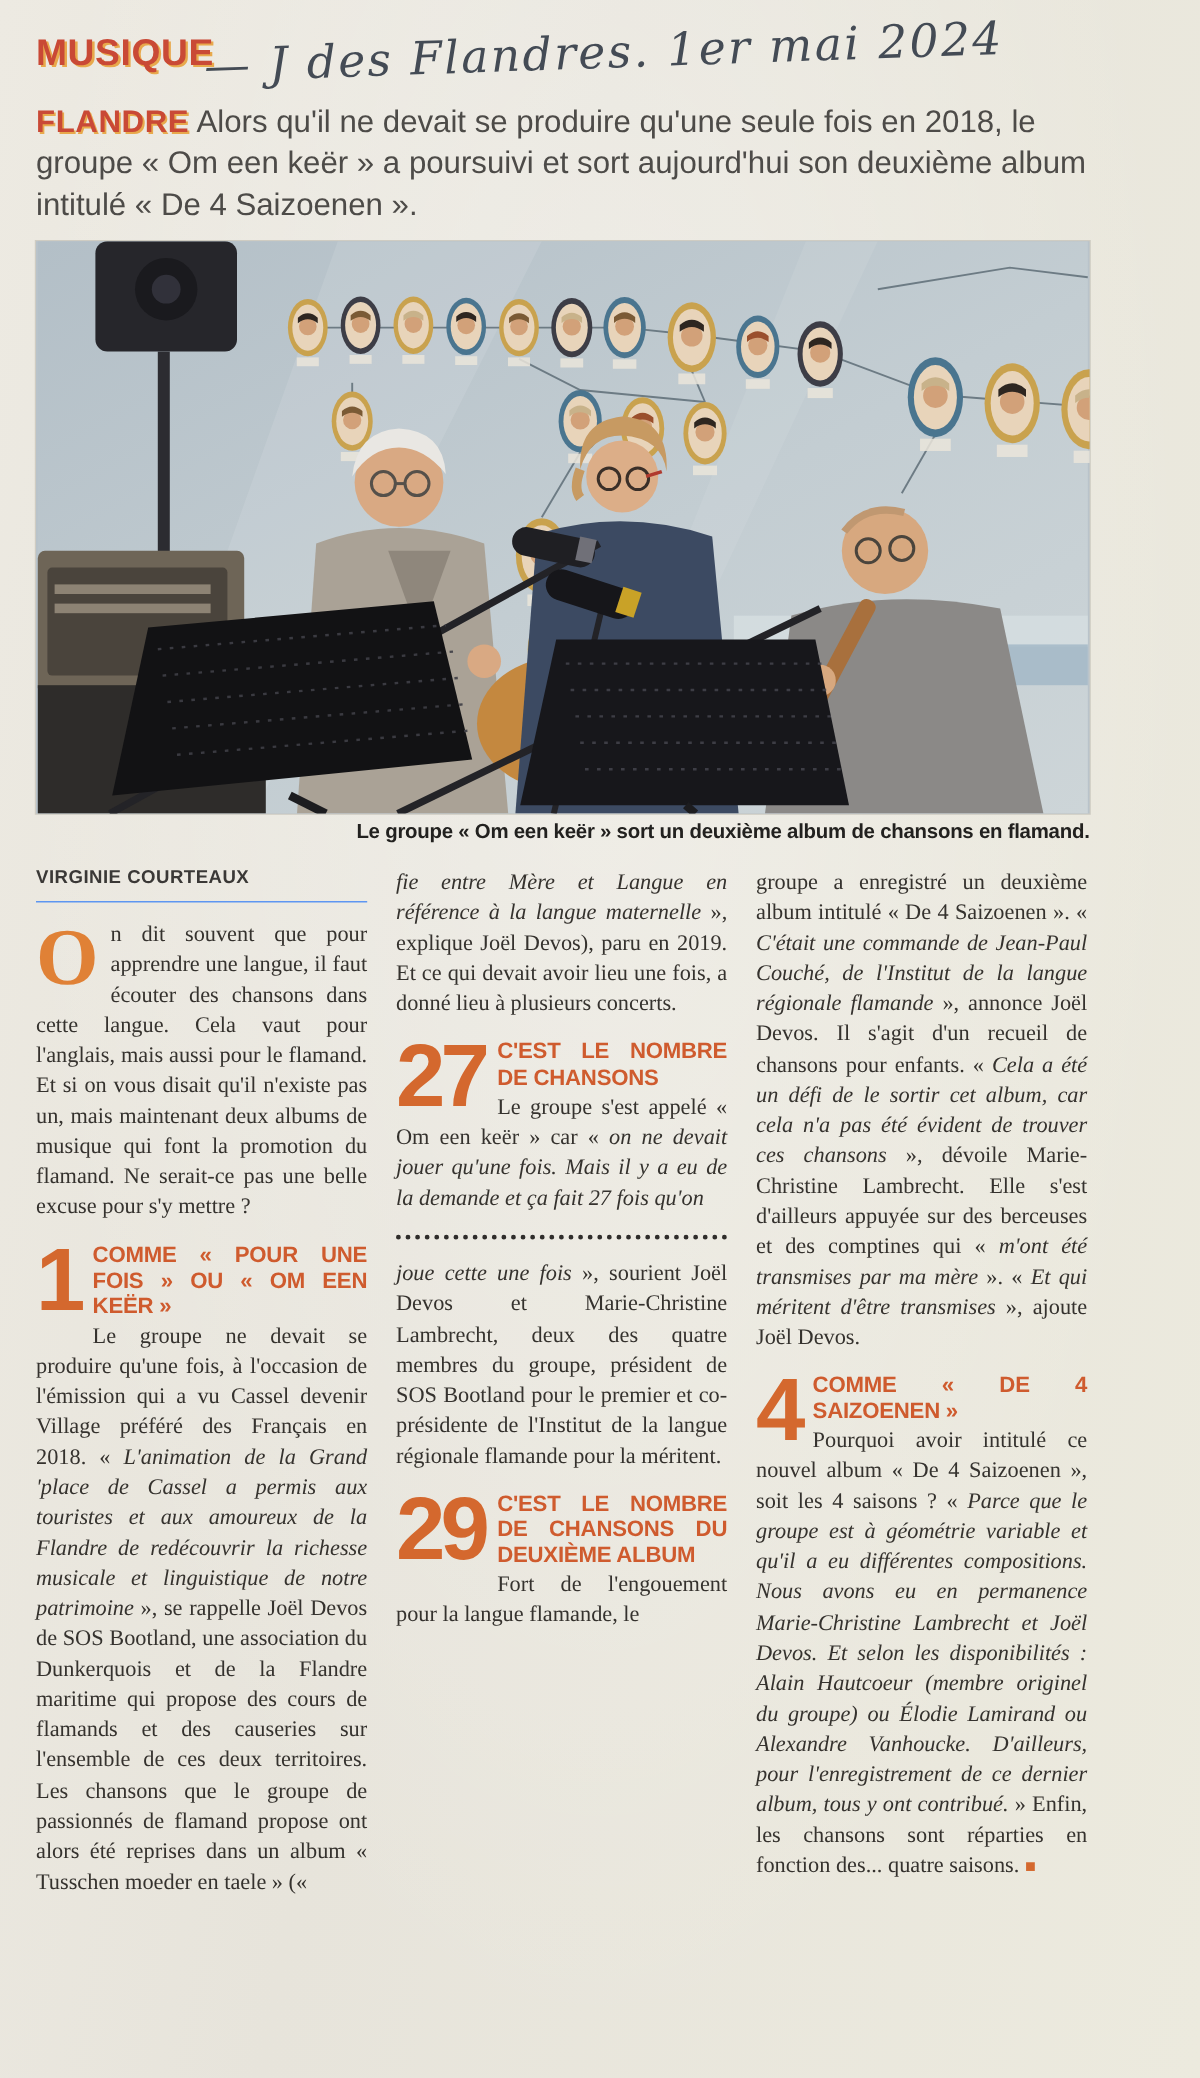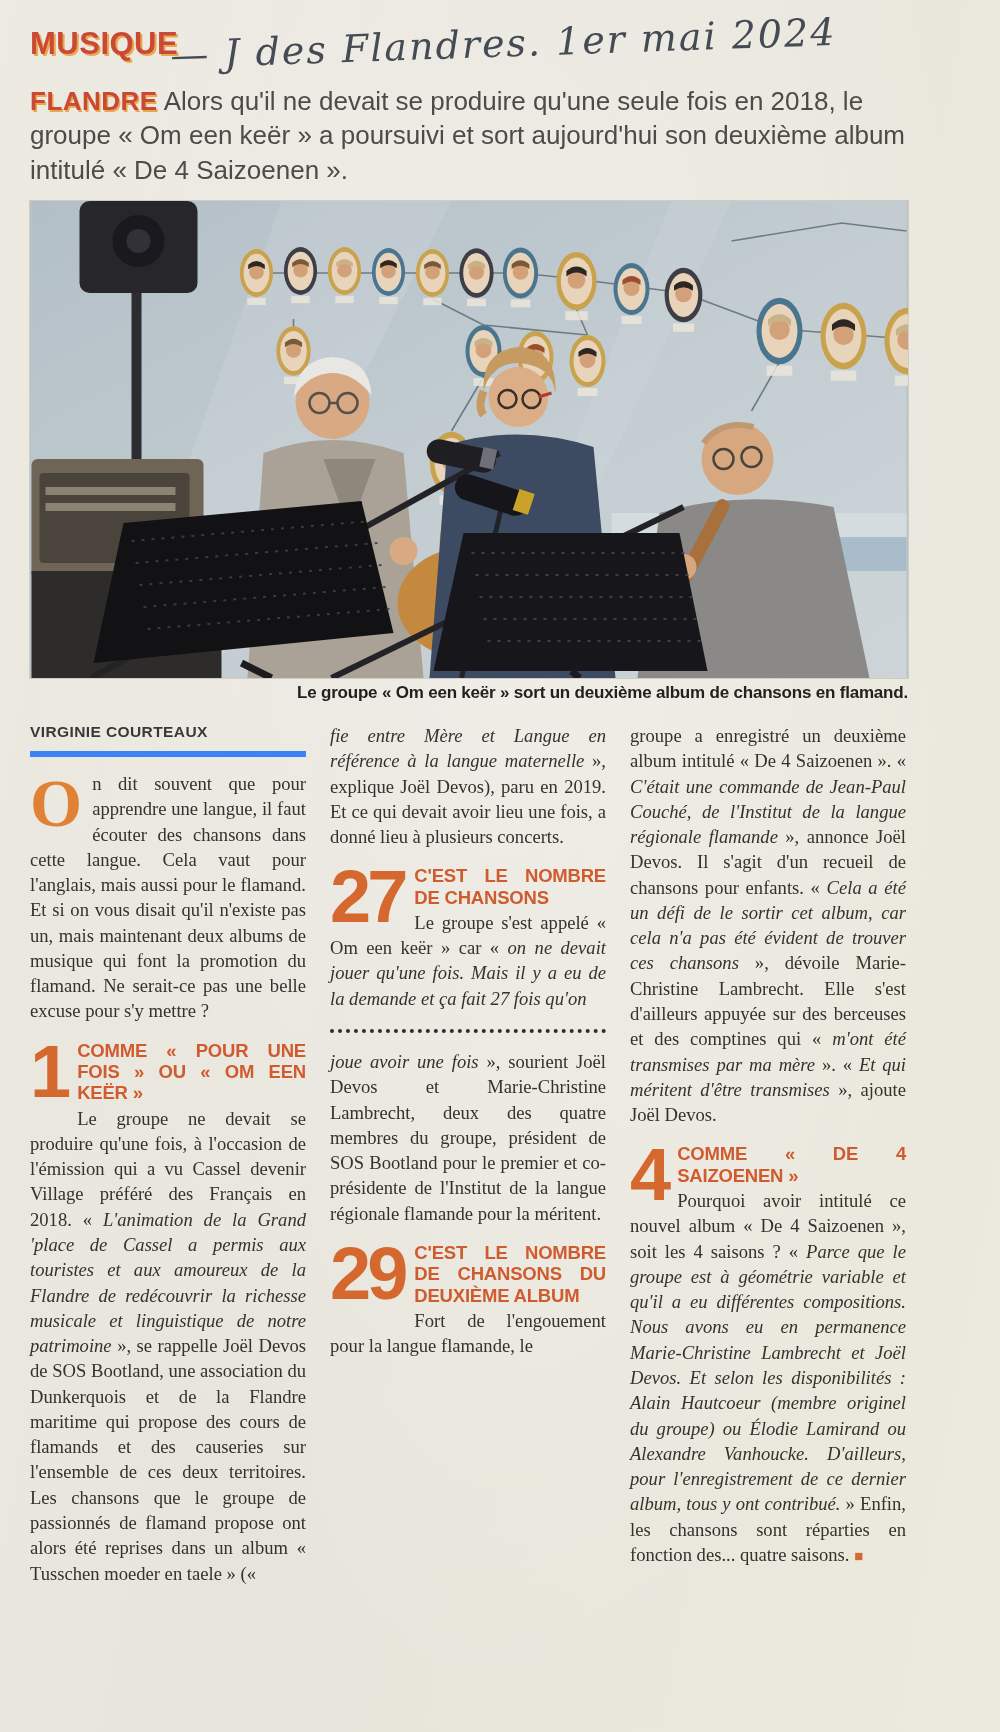--- a/index.html
+++ b/index.html
@@ -62,21 +62,21 @@
     font-family:"Liberation Sans", sans-serif;
     font-weight:bold;font-size:17px;color:#22211f;letter-spacing:-.2px;text-align:right;
   }
 
   
   .columns{display:flex;gap:24px;margin-top:20px;}
   .col{width:276px;flex:0 0 276px;}
   .byline{
     font-family:"Liberation Sans", sans-serif;
     font-weight:bold;font-size:15.5px;letter-spacing:.4px;color:#3a3836;
-    padding-bottom:10px;margin-bottom:14px;border-bottom:6px solid #3b82f6;
+    padding-bottom:10px;margin-bottom:14px;border-bottom:1px solid #3b82f6;
   }
   .para{
     font-size:18.6px;line-height:1.36;text-align:justify;
     color:var(--ink);margin-bottom:4px;
   }
   .run-i{font-style:italic;}
   .run-end{color:var(--accent);font-size:15px;}
   .dropcap{
     float:left;font-family:"Liberation Serif", serif;font-weight:bold;
     font-size:67px;line-height:.78;color:#e08136;
@@ -282,21 +282,21 @@
     </div>
     <div class="col">
         <div>
           <p class="para"><span class="run-i">fie entre Mère et Langue en référence à la langue maternelle</span><span class="run-r"> », explique Joël Devos), paru en 2019. Et ce qui devait avoir lieu une fois, a donné lieu à plusieurs concerts.</span></p>
           <div class="section">
             <span class="numeral">27</span>
             <span class="sec-title">C'EST LE NOMBRE DE CHANSONS</span>
             <p class="para"><span class="run-r">Le groupe s'est appelé « Om een keër » car « </span><span class="run-i">on ne devait jouer qu'une fois. Mais il y a eu de la demande et ça fait 27 fois qu'on</span></p>
           </div>
           <div class="dots"></div>
-          <p class="para"><span class="run-i">joue avoir une fois</span><span class="run-r"> », sourient Joël Devos et Marie-Christine Lambrecht, deux des quatre membres du groupe, président de SOS Bootland pour le premier et co-présidente de l'Institut de la langue régionale flamande pour la méritent.</span></p>
+          <p class="para"><span class="run-i">joue cette une fois</span><span class="run-r"> », sourient Joël Devos et Marie-Christine Lambrecht, deux des quatre membres du groupe, président de SOS Bootland pour le premier et co-présidente de l'Institut de la langue régionale flamande pour la méritent.</span></p>
           <div class="section">
             <span class="numeral">29</span>
             <span class="sec-title">C'EST LE NOMBRE DE CHANSONS DU DEUXIÈME ALBUM</span>
             <p class="para"><span class="run-r">Fort de l'engouement pour la langue flamande, le</span></p>
           </div>
         </div>
       </div>
     <div class="col">
         <div>
           <p class="para"><span class="run-r">groupe a enregistré un deuxième album intitulé « De 4 Saizoenen ». « </span><span class="run-i">C'était une commande de Jean-Paul Couché, de l'Institut de la langue régionale flamande</span><span class="run-r"> », annonce Joël Devos. Il s'agit d'un recueil de chansons pour enfants. « </span><span class="run-i">Cela a été un défi de le sortir cet album, car cela n'a pas été évident de trouver ces chansons</span><span class="run-r"> », dévoile Marie-Christine Lambrecht. Elle s'est d'ailleurs appuyée sur des berceuses et des comptines qui « </span><span class="run-i">m'ont été transmises par ma mère</span><span class="run-r"> ». « </span><span class="run-i">Et qui méritent d'être transmises</span><span class="run-r"> », ajoute Joël Devos.</span></p>

